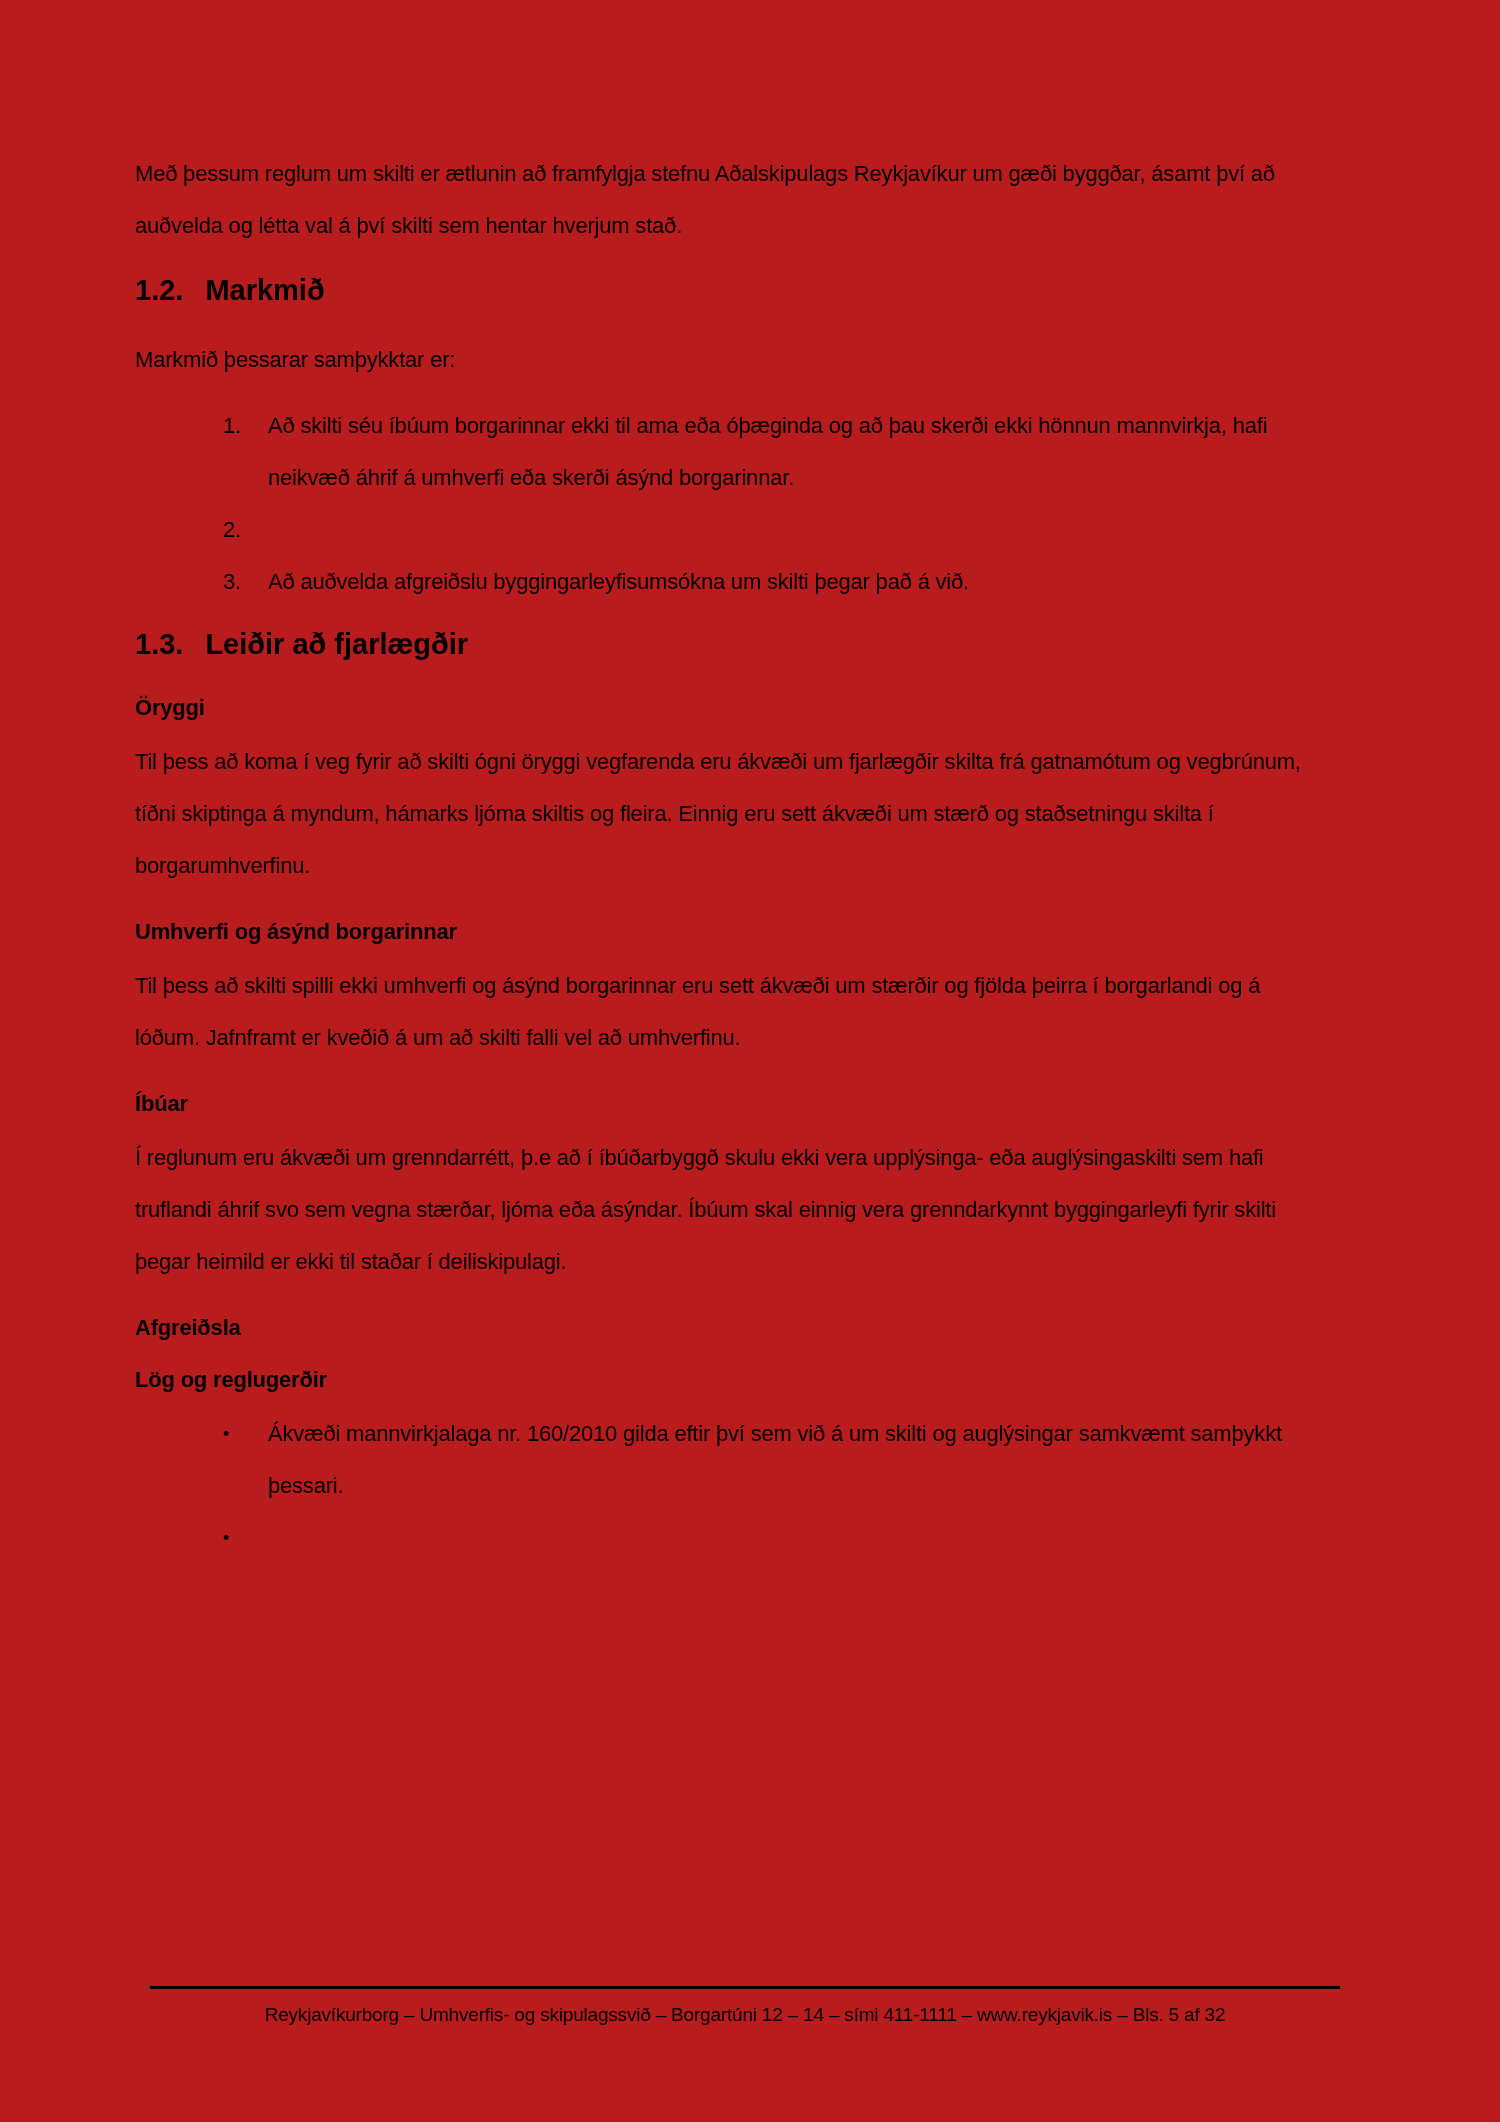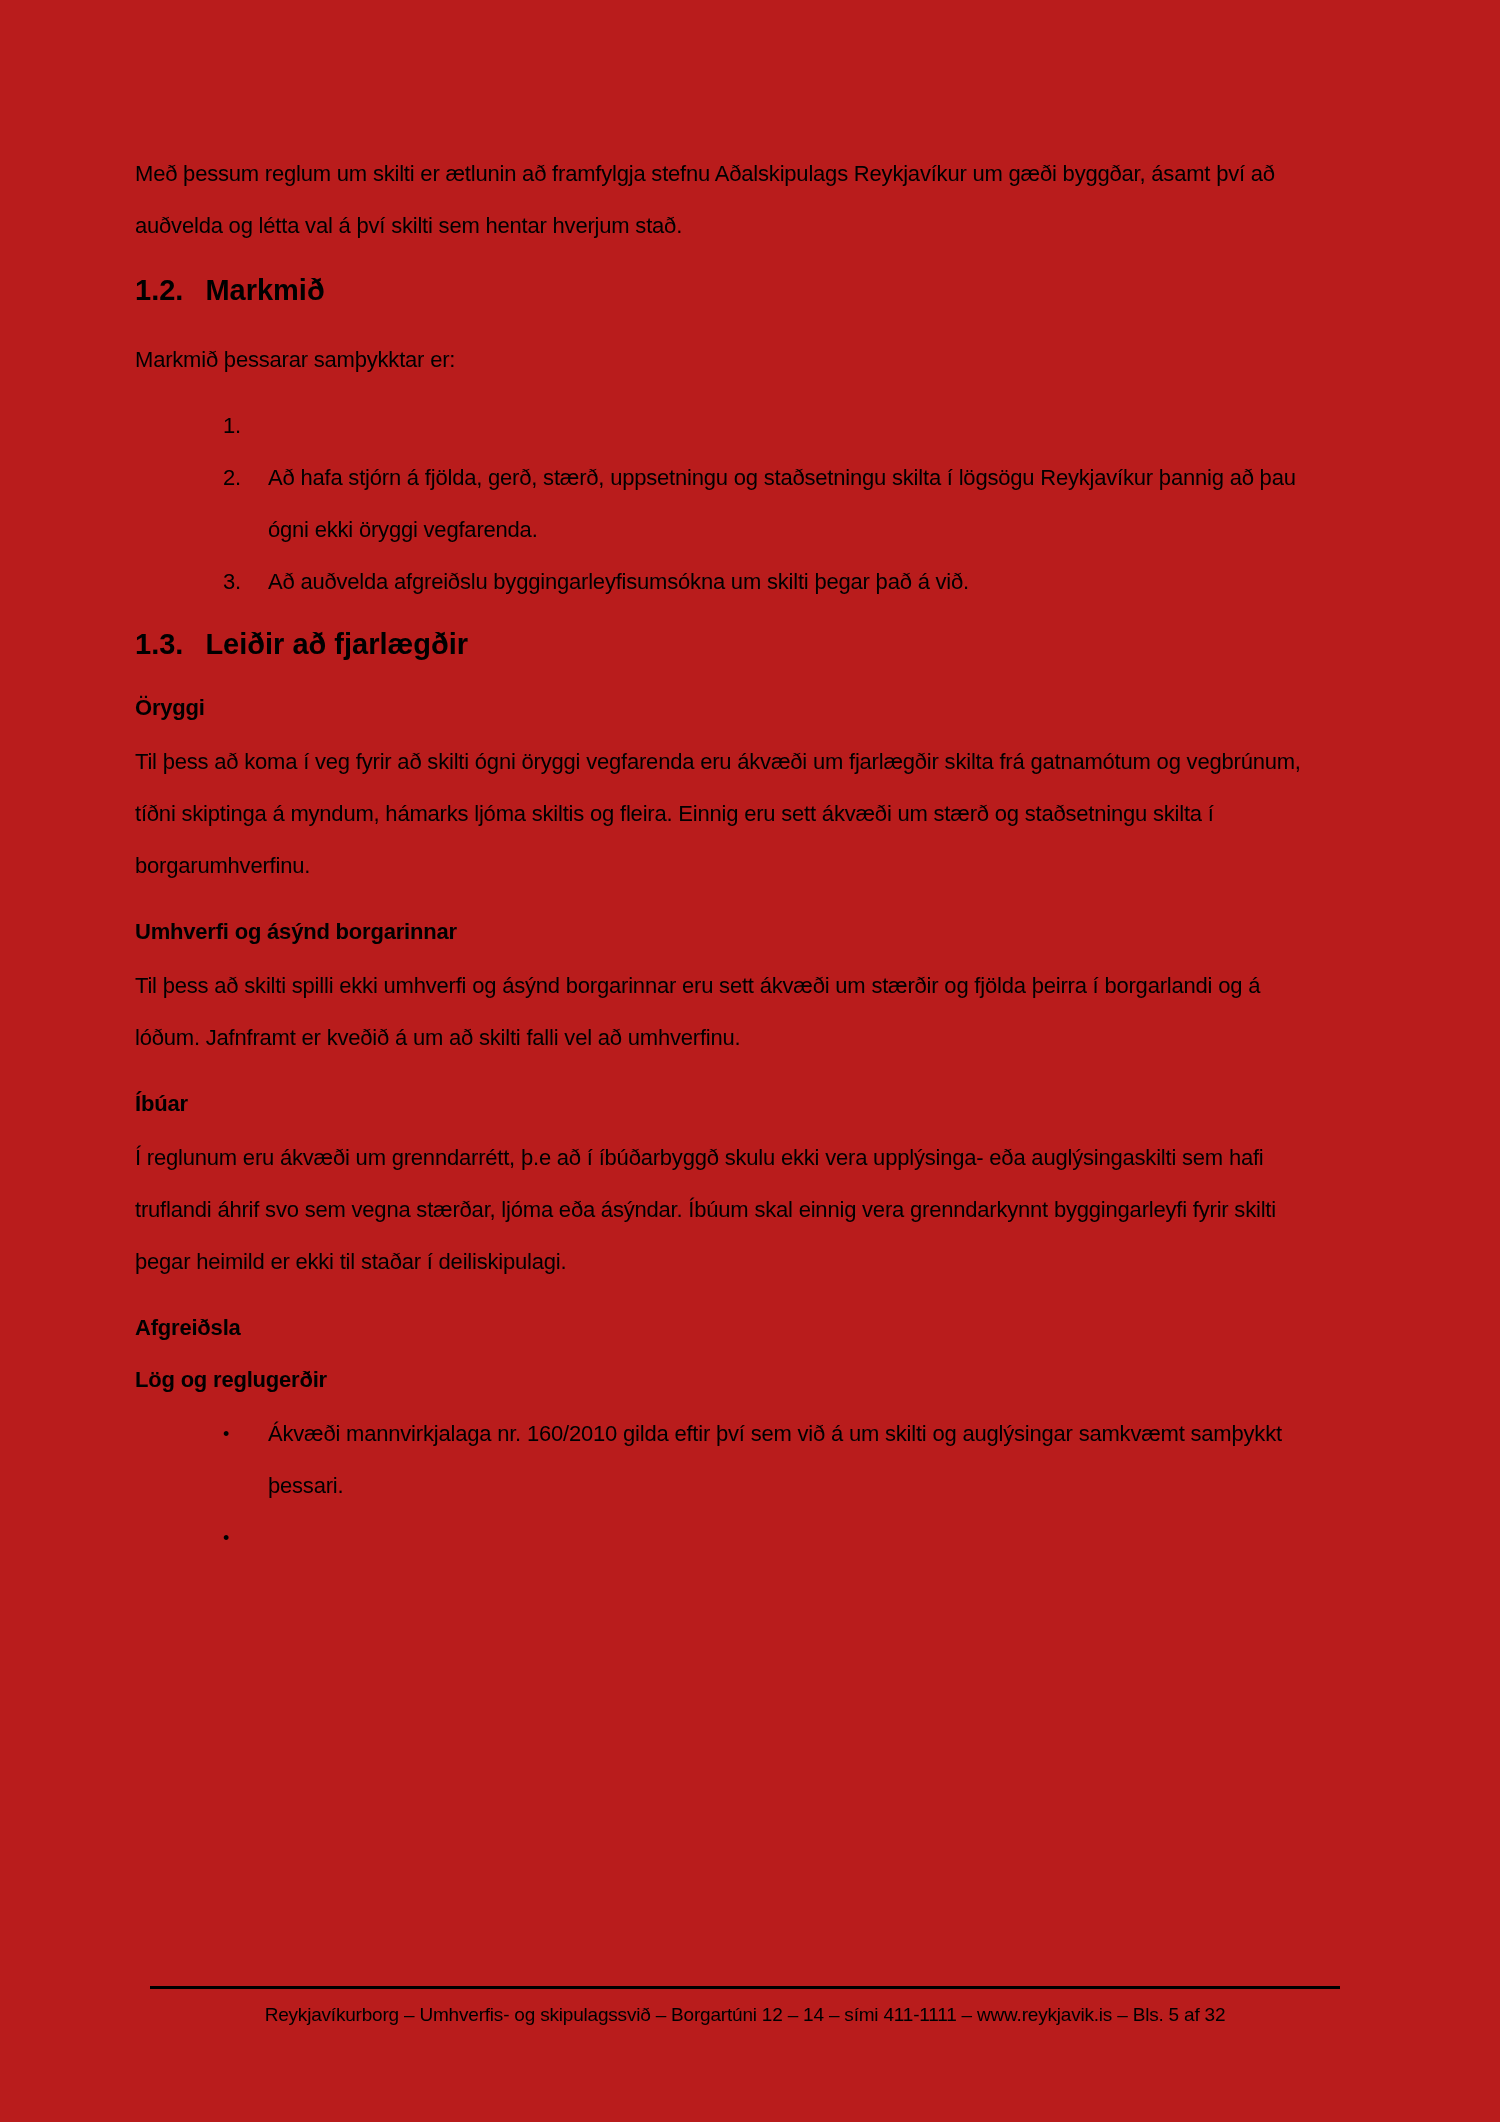--- a/index.html
+++ b/index.html
@@ -77,24 +77,24 @@
 
     <h2 class="section-heading">
       <span class="h-num">1.2.</span><span>Markmið</span>
     </h2>
 
     <p class="body-text lead">Markmið þessarar samþykktar er:</p>
 
     <ol class="doc-list numbered-list">
       <li>
         <span class="li-marker">1.</span>
+        <span class="li-text">Að skilti séu íbúum borgarinnar ekki til ama eða óþæginda og að þau skerði ekki hönnun mannvirkja, hafi neikvæð áhrif á umhverfi eða skerði ásýnd borgarinnar.</span>
       </li>
       <li>
         <span class="li-marker">2.</span>
-        <span class="li-text">Að hafa stjórn á fjölda, gerð, stærð, uppsetningu og staðsetningu skilta í lögsögu Reykjavíkur þannig að þau ógni ekki öryggi vegfarenda.</span>
       </li>
       <li>
         <span class="li-marker">3.</span>
         <span class="li-text">Að auðvelda afgreiðslu byggingarleyfisumsókna um skilti þegar það á við.</span>
       </li>
     </ol>
 
     <h2 class="section-heading">
       <span class="h-num">1.3.</span><span>Leiðir að fjarlægðir</span>
     </h2>

